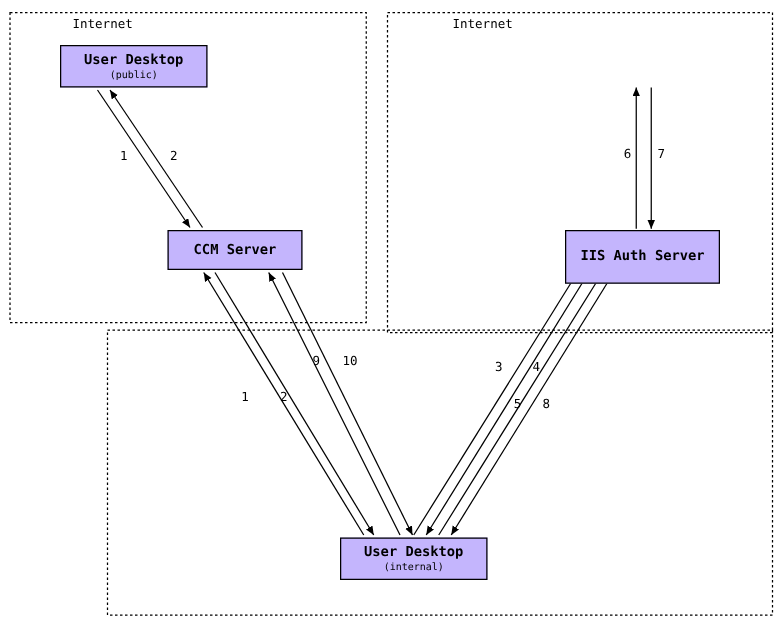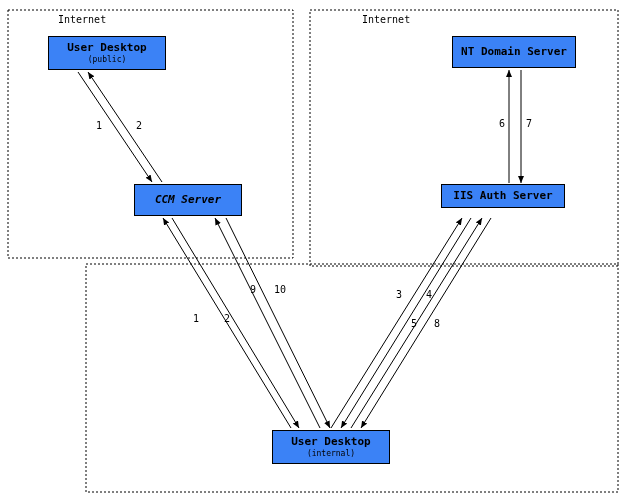--- a/index.html
+++ b/index.html
@@ -27,21 +27,21 @@
     font-family: "DejaVu Sans Mono", monospace;
     font-size: 10px;
     color: #000000;
     white-space: nowrap;
     margin-left: 40px;
   }
   .node {
     position: absolute;
     box-sizing: border-box;
     border: 1px solid #000000;
-    background: #3b82f6;
+    background: #c4b5fd;
     text-align: center;
     font-family: "DejaVu Sans Mono", monospace;
     color: #000000;
     display: flex;
     flex-direction: column;
     align-items: center;
     justify-content: center;
     line-height: 1.15;
   }
   .node .title {
@@ -119,29 +119,26 @@
   </svg>
 
   <div class="zone-label" style="left:18px; top:14px;">Internet</div>
   <div class="zone-label" style="left:322px; top:14px;">Internet</div>
 
   <div class="node" style="left:48px; top:36px; width:118px; height:34px;">
     <span class="title">User Desktop</span>
     <span class="sub">(public)</span>
   </div>
 
-  <div class="node" style="left:134px; top:184px; width:108px; height:32px;font-style:italic;">
+  <div class="node" style="left:134px; top:184px; width:108px; height:32px;">
     <span class="title">CCM Server</span>
   </div>
 
-  <div class="node" style="left:452px; top:36px; width:124px; height:32px;">
-    <span class="title">NT Domain Server</span>
-  </div>
 
-  <div class="node" style="left:441px; top:184px; width:124px; height:24px;">
+  <div class="node" style="left:452px; top:184px; width:124px; height:43px;">
     <span class="title">IIS Auth Server</span>
   </div>
 
   <div class="node" style="left:272px; top:430px; width:118px; height:34px;">
     <span class="title">User Desktop</span>
     <span class="sub">(internal)</span>
   </div>
 
   <div class="edge-label" style="left:96px; top:120px;">1</div>
   <div class="edge-label" style="left:136px; top:120px;">2</div>

